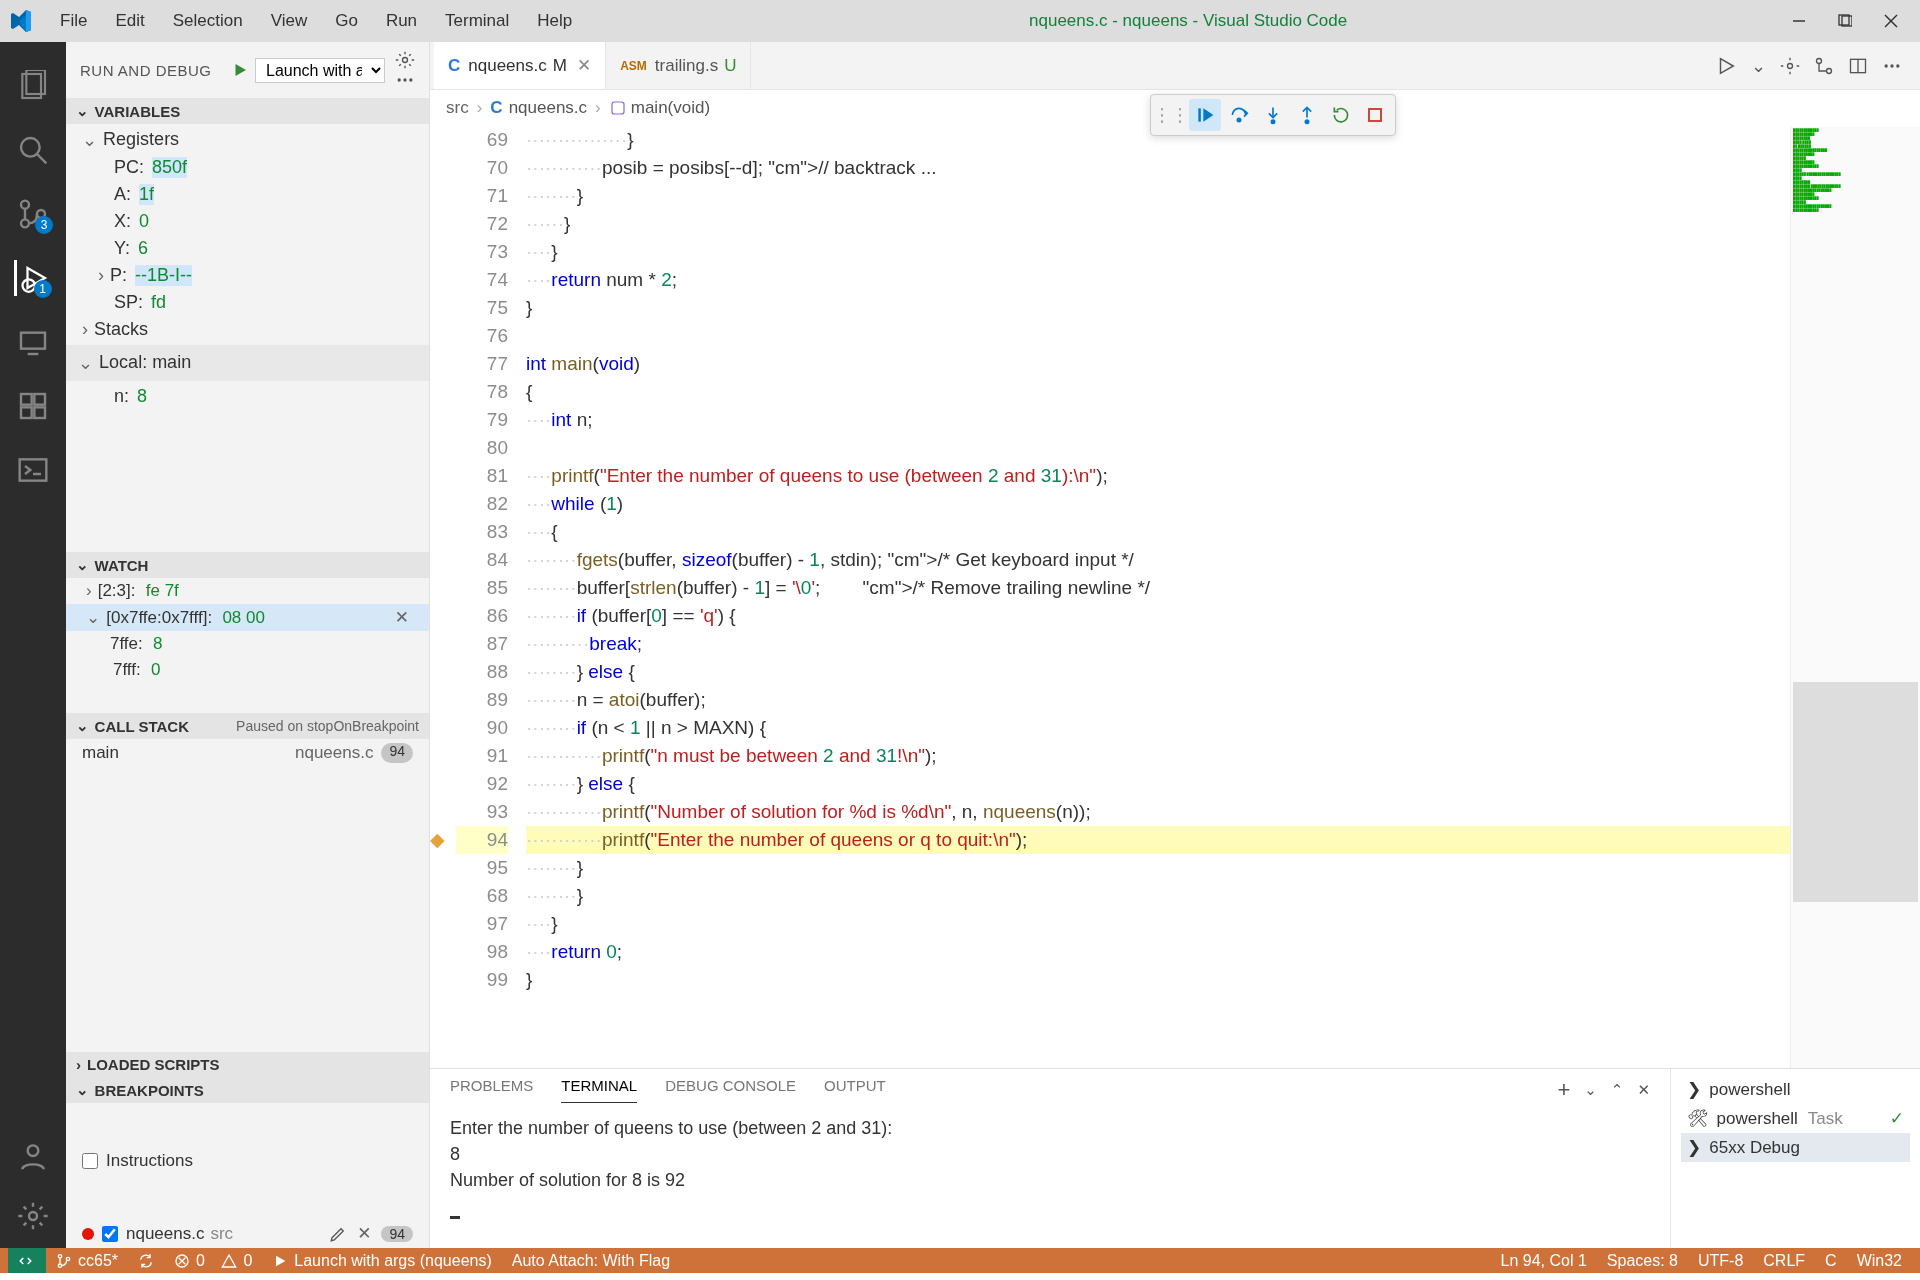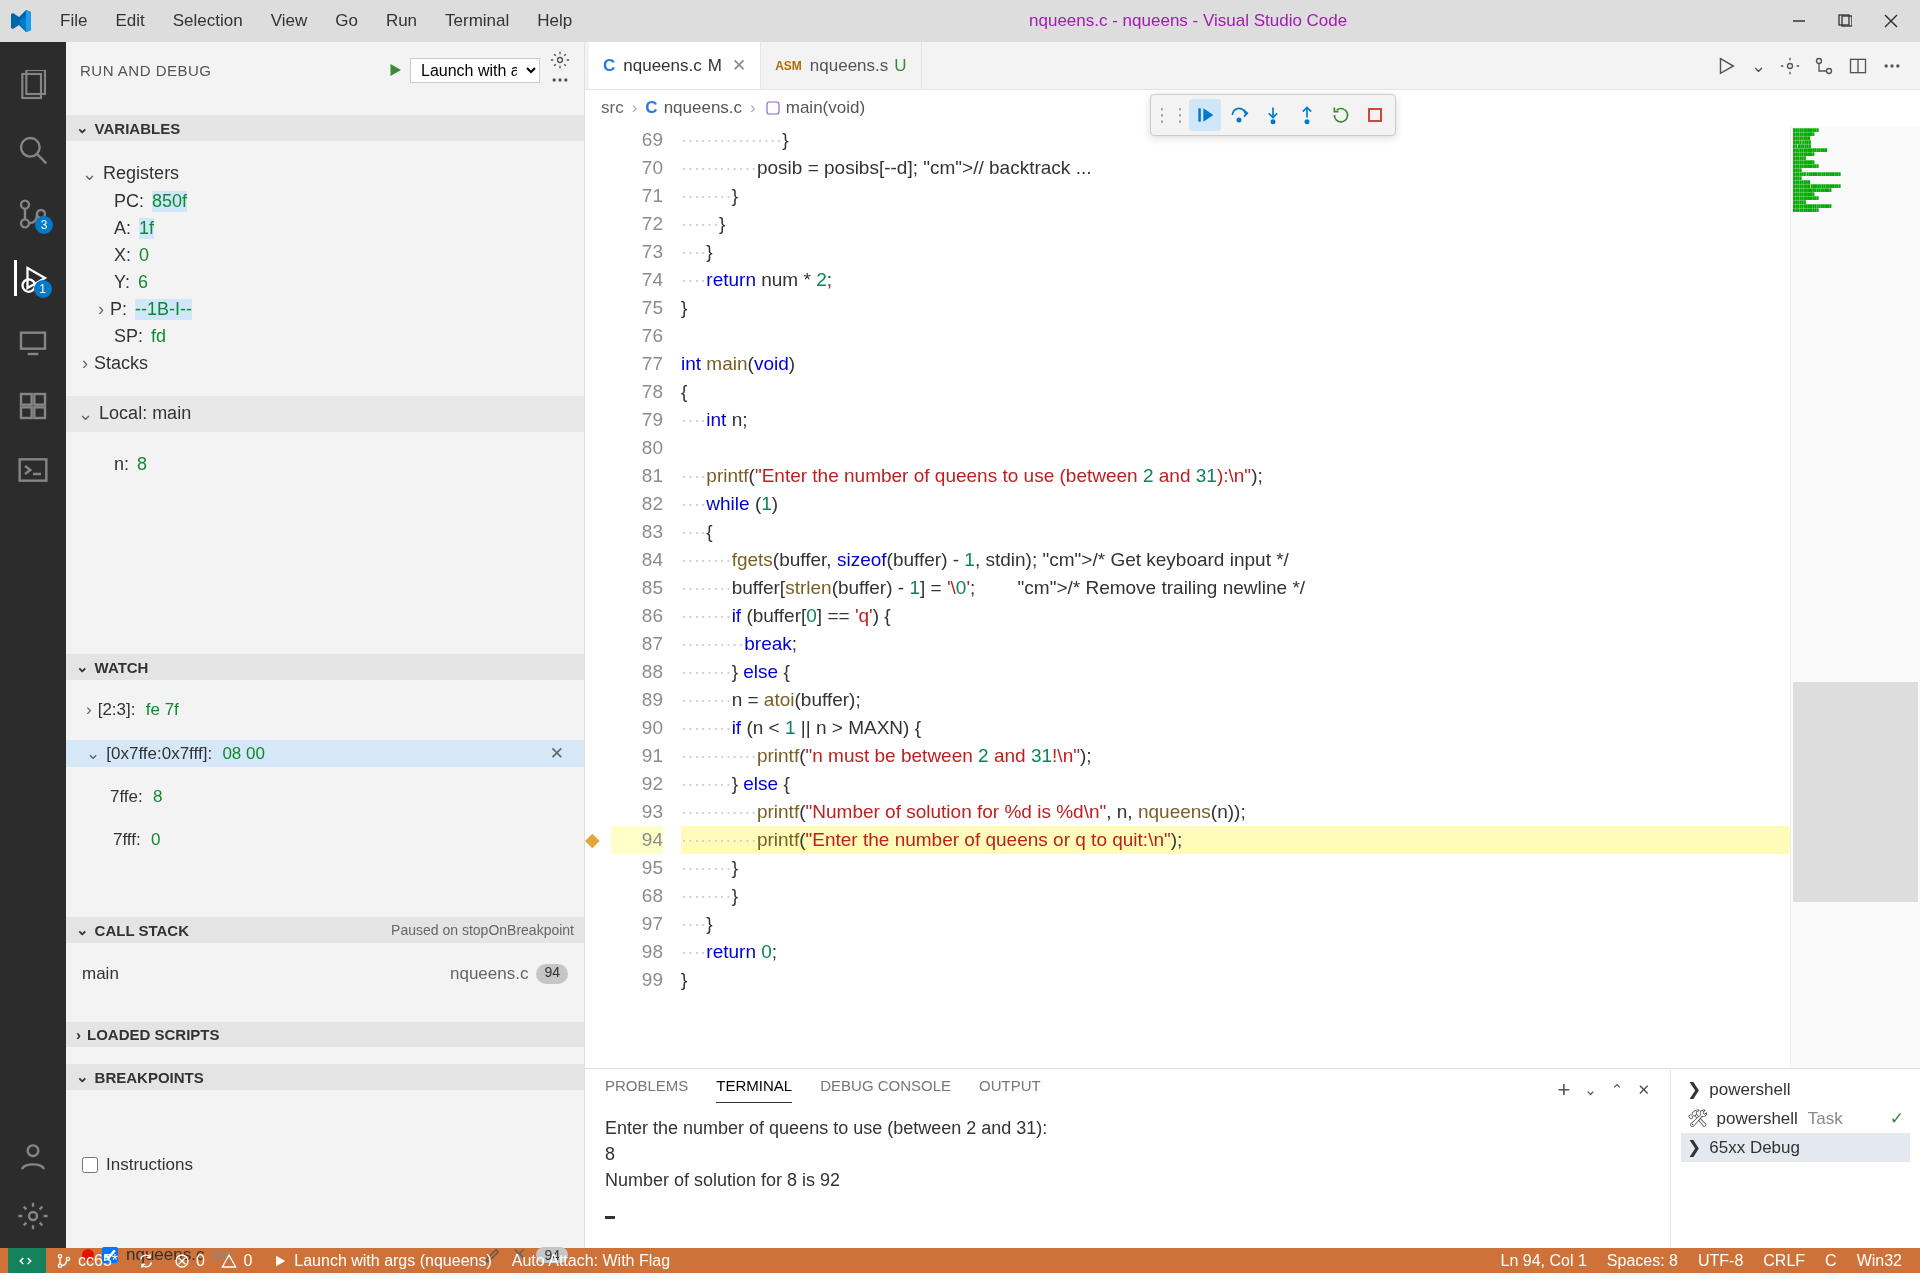--- a/index.html
+++ b/index.html
@@ -1,33 +1,33 @@
 <!DOCTYPE html>
 <html><head>
 <meta charset="utf-8">
 <style>
 * { margin: 0; padding: 0; box-sizing: border-box; font-family: "Segoe UI", sans-serif; }
 body { width: 1920px; height: 1280px; overflow: hidden; background: #fff; font-size: 18px; color: #333; }
 .titlebar { height: 42px; background: #ddd; display: flex; align-items: center; padding: 0 8px; font-size: 17px; color: #333; }
 .titlebar .vscode-icon { width: 24px; height: 24px; margin-right: 14px; }
 .menu-item { padding: 4px 14px; cursor: pointer; }
-.title-text { flex: 1; text-align: center; color: #a21caf; }
+.title-text { flex: 1; text-align: center; color: #15803d; }
 .win-controls { display: flex; gap: 28px; align-items: center; padding-right: 12px; }
 .win-controls span { width: 18px; height: 18px; display: inline-flex; align-items: center; justify-content: center; }
 
 .main { display: flex; height: calc(100% - 42px - 32px); }
 
 .activitybar { width: 66px; background: #2c2c2c; display: flex; flex-direction: column; align-items: center; padding-top: 12px; }
 .act-icon { width: 36px; height: 36px; margin: 14px 0; position: relative; display: flex; align-items: center; justify-content: center; }
 .act-icon svg { width: 32px; height: 32px; }
 .act-icon.active { border-left: 3px solid #fff; margin-left: -3px; padding-left: 3px; }
 .badge { position: absolute; bottom: -2px; right: -2px; background: #007acc; color: #fff; border-radius: 50%; font-size: 12px; width: 18px; height: 18px; display: flex; align-items: center; justify-content: center; }
 .act-bottom { margin-top: auto; margin-bottom: 10px; }
 
-.sidebar { width: 519px; background: #f3f3f3; display: flex; flex-direction: column; border-right: 1px solid #e0e0e0; font-size: 17px; gap: 17px; }
+.sidebar { width: 364px; background: #f3f3f3; display: flex; flex-direction: column; border-right: 1px solid #e0e0e0; font-size: 17px; }
 .sb-header { display: flex; align-items: center; padding: 8px 14px; color: #555; }
 .sb-title { font-size: 15px; letter-spacing: 0.5px; }
 .play-btn { margin-left: auto; color: #388a34; }
 .sb-select { border: 1px solid #ccc; padding: 2px 6px; background: #fff; margin-left: 6px; font-size: 16px; width: 130px; }
 .sb-icons-right svg { width: 20px; height: 20px; margin-left: 10px; }
 
 .section-head { background: #e4e4e4; padding: 4px 10px; font-weight: 600; font-size: 15px; display: flex; align-items: center; color: #333; cursor: pointer; }
 .section-head .chev { margin-right: 6px; }
 .section-head .rtxt { margin-left: auto; font-weight: 400; color: #666; font-size: 14px; }
 
@@ -342,21 +342,21 @@
   <div class="editor-area">
     <div class="tabs">
       <div class="tab active">
           <span class="langC">C</span>
           <span>nqueens.c</span>
           <span class="mod">M</span>
           <span class="cls">✕</span>
         </div>
       <div class="tab">
           <span class="langASM">ASM</span>
-          <span>nqueens.s</span>
+          <span>trailing.s</span>
           <span class="mod" style="color:#388a34">U</span>
         </div>
       <div class="tab-actions">
         <svg width="22" height="22" viewBox="0 0 24 24" fill="none" stroke="#555" stroke-width="1.6">
             <polygon points="6,4 20,12 6,20"></polygon>
           </svg>
           <span style="color:#555">⌄</span>
         <svg width="20" height="20" viewBox="0 0 24 24" stroke="#555" fill="none" stroke-width="1.6">
             <circle cx="12" cy="12" r="3"></circle>
             <path d="M12 2v3M12 19v3M4 12H1M23 12h-3"></path>

